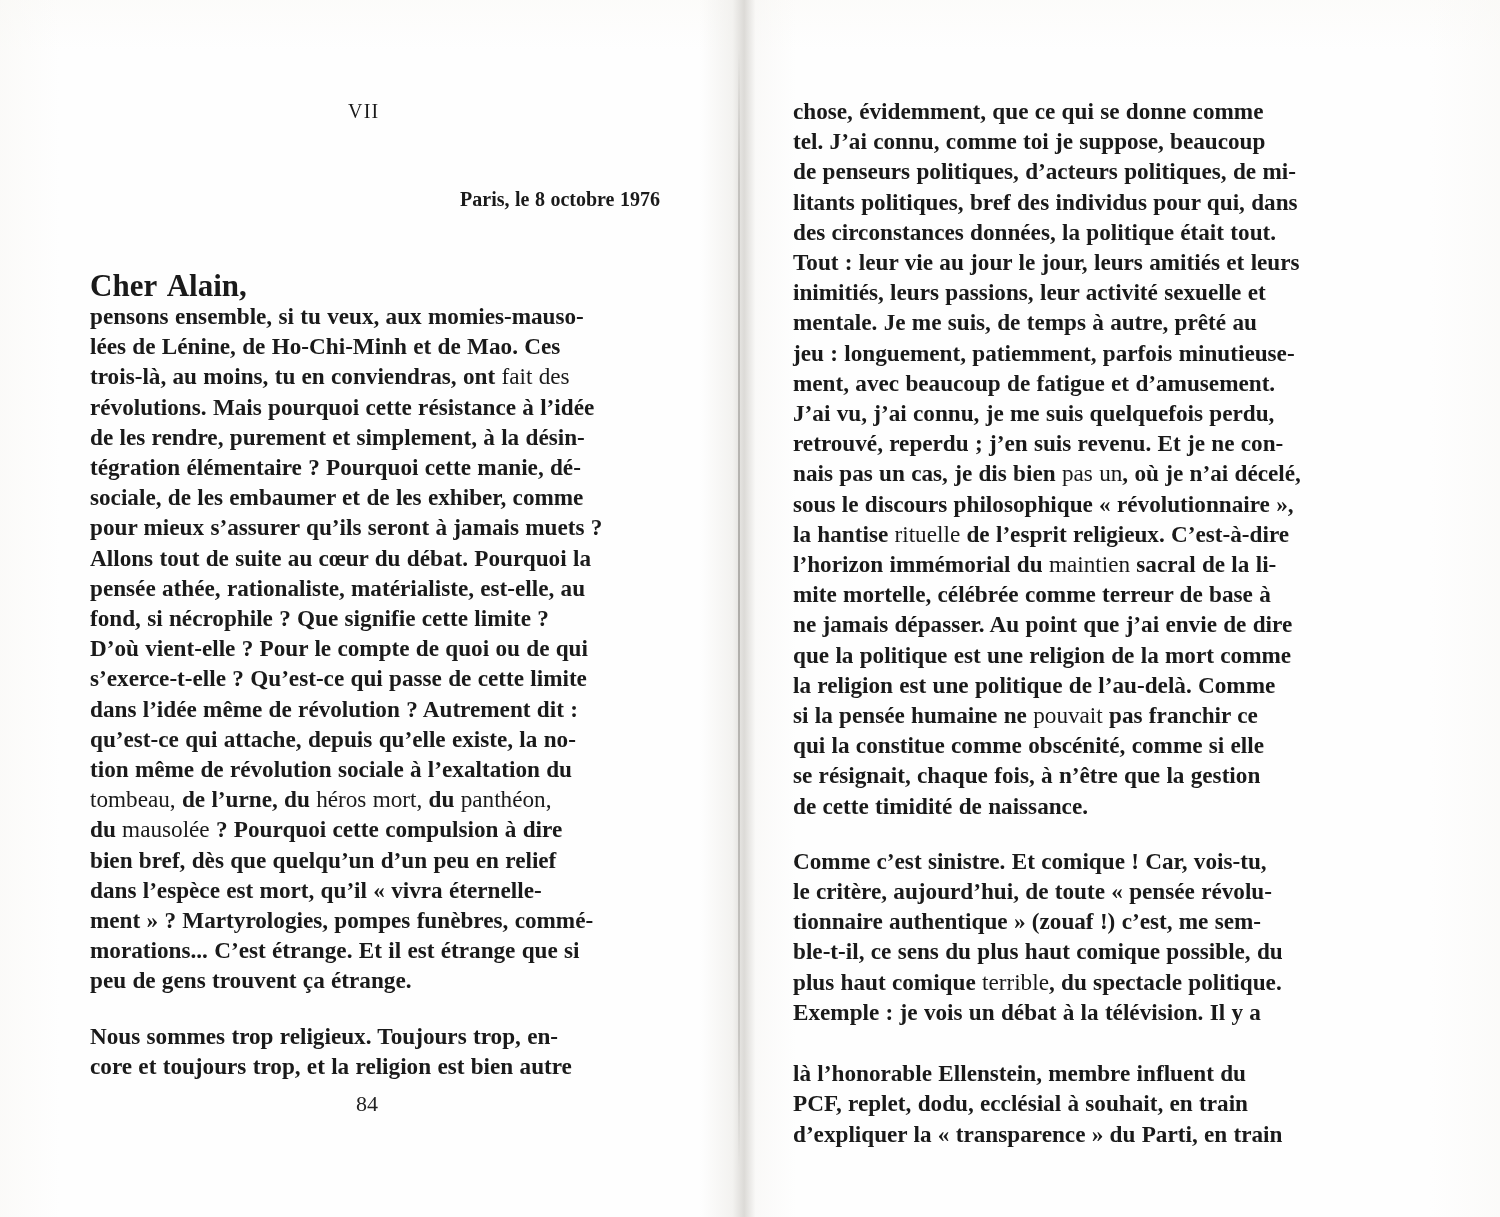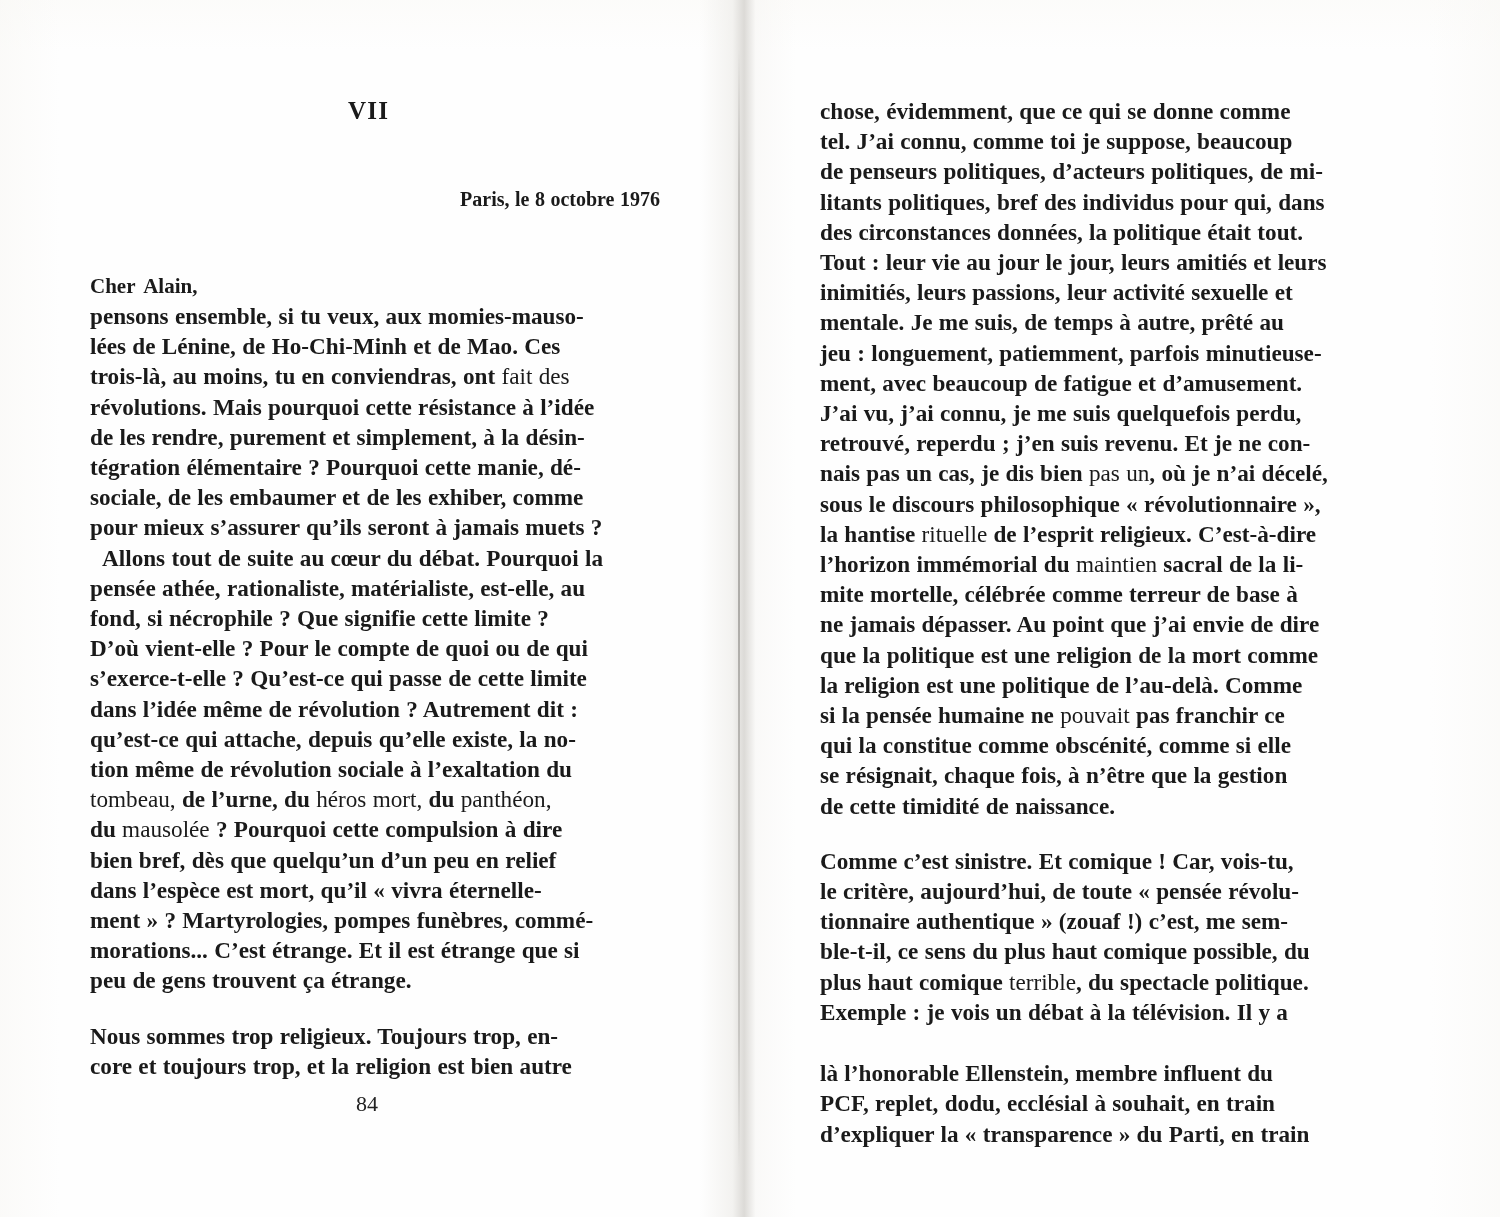--- a/index.html
+++ b/index.html
@@ -69,51 +69,51 @@
     pointer-events: none;
   }
 
   
   .page {
     position: absolute;
     top: 0;
     height: 1217px;
   }
   #page-left  { left: 0px;   width: 740px; }
-  #page-right { left: 760px; width: 740px; }
+  #page-right { left: 733px; width: 740px; }
 
   .textblock {
     position: absolute;
     font-size: 23.2px;
     line-height: 30.2px;
     font-weight: bold;
     letter-spacing: 0.0px;
     word-spacing: 0.5px;
     -webkit-font-smoothing: none;
   }
   #left-block  { left: 90px; top: 96px;  width: 588px; }
   #right-block { left: 60px; top: 96px;  width: 588px; }
 
   .chapter-num {
-    font-weight: bold;
-    font-size: 25px;
+    font-weight: normal;
+    font-size: 20px;
     line-height: 30px;
     margin: 0 0 0 258px;
     letter-spacing: 1.2px;
   }
   .dateline {
     font-weight: bold;
     font-size: 20px;
     line-height: 30px;
     text-align: right;
     margin: 58px 18px 0 0;
   }
   .salutation {
     font-weight: bold;
-    font-size: 21px;
+    font-size: 31px;
     line-height: 30px;
     margin: 57px 0 0 0;
     word-spacing: 4px;
   }
 
   .para { margin: 0; }
   .para.spaced { margin-top: 25px; }
   .ln { display: block; white-space: pre; }
   
   .lt { font-weight: normal; }
@@ -158,21 +158,21 @@
       <div id="left-paras">
           <p class="para">
             <span class="ln" style="word-spacing: 0.5px;"><span>pensons ensemble, si tu veux, aux momies-mauso-</span></span>
             <span class="ln" style="word-spacing: 0.5px;"><span>lées de Lénine, de Ho-Chi-Minh et de Mao. Ces</span></span>
             <span class="ln" style="word-spacing: 0.5px;"><span>trois-là, au moins, tu en conviendras, ont </span><span class="lt">fait des</span></span>
             <span class="ln" style="word-spacing: 0.5px;"><span>révolutions. Mais pourquoi cette résistance à l’idée</span></span>
             <span class="ln" style="word-spacing: 0.5px;"><span>de les rendre, purement et simplement, à la désin-</span></span>
             <span class="ln" style="word-spacing: 0.5px;"><span>tégration élémentaire ? Pourquoi cette manie, dé-</span></span>
             <span class="ln" style="word-spacing: 0.5px;"><span>sociale, de les embaumer et de les exhiber, comme</span></span>
             <span class="ln" style="word-spacing: 0.5px;"><span>pour mieux s’assurer qu’ils seront à jamais muets ?</span></span>
-            <span class="ln" style="word-spacing: 0.5px; margin-left: 12px;"><span>Allons tout de suite au cœur du débat. Pourquoi la</span></span>
+            <span class="ln" style="word-spacing: 0.5px;"><span>Allons tout de suite au cœur du débat. Pourquoi la</span></span>
             <span class="ln" style="word-spacing: 0.5px;"><span>pensée athée, rationaliste, matérialiste, est-elle, au</span></span>
             <span class="ln" style="word-spacing: 0.5px;"><span>fond, si nécrophile ? Que signifie cette limite ?</span></span>
             <span class="ln" style="word-spacing: 0.5px;"><span>D’où vient-elle ? Pour le compte de quoi ou de qui</span></span>
             <span class="ln" style="word-spacing: 0.5px;"><span>s’exerce-t-elle ? Qu’est-ce qui passe de cette limite</span></span>
             <span class="ln" style="word-spacing: 0.5px;"><span>dans l’idée même de révolution ? Autrement dit :</span></span>
             <span class="ln" style="word-spacing: 0.5px;"><span>qu’est-ce qui attache, depuis qu’elle existe, la no-</span></span>
             <span class="ln" style="word-spacing: 0.5px;"><span>tion même de révolution sociale à l’exaltation du</span></span>
             <span class="ln" style="word-spacing: 0.5px;"><span class="lt">tombeau, </span><span>de l’urne, </span><span>du </span><span class="lt">héros mort, </span><span>du </span><span class="lt">panthéon,</span></span>
             <span class="ln" style="word-spacing: 0.5px;"><span>du </span><span class="lt">mausolée </span><span>? Pourquoi cette compulsion à dire</span></span>
             <span class="ln" style="word-spacing: 0.5px;"><span>bien bref, dès que quelqu’un d’un peu en relief</span></span>

